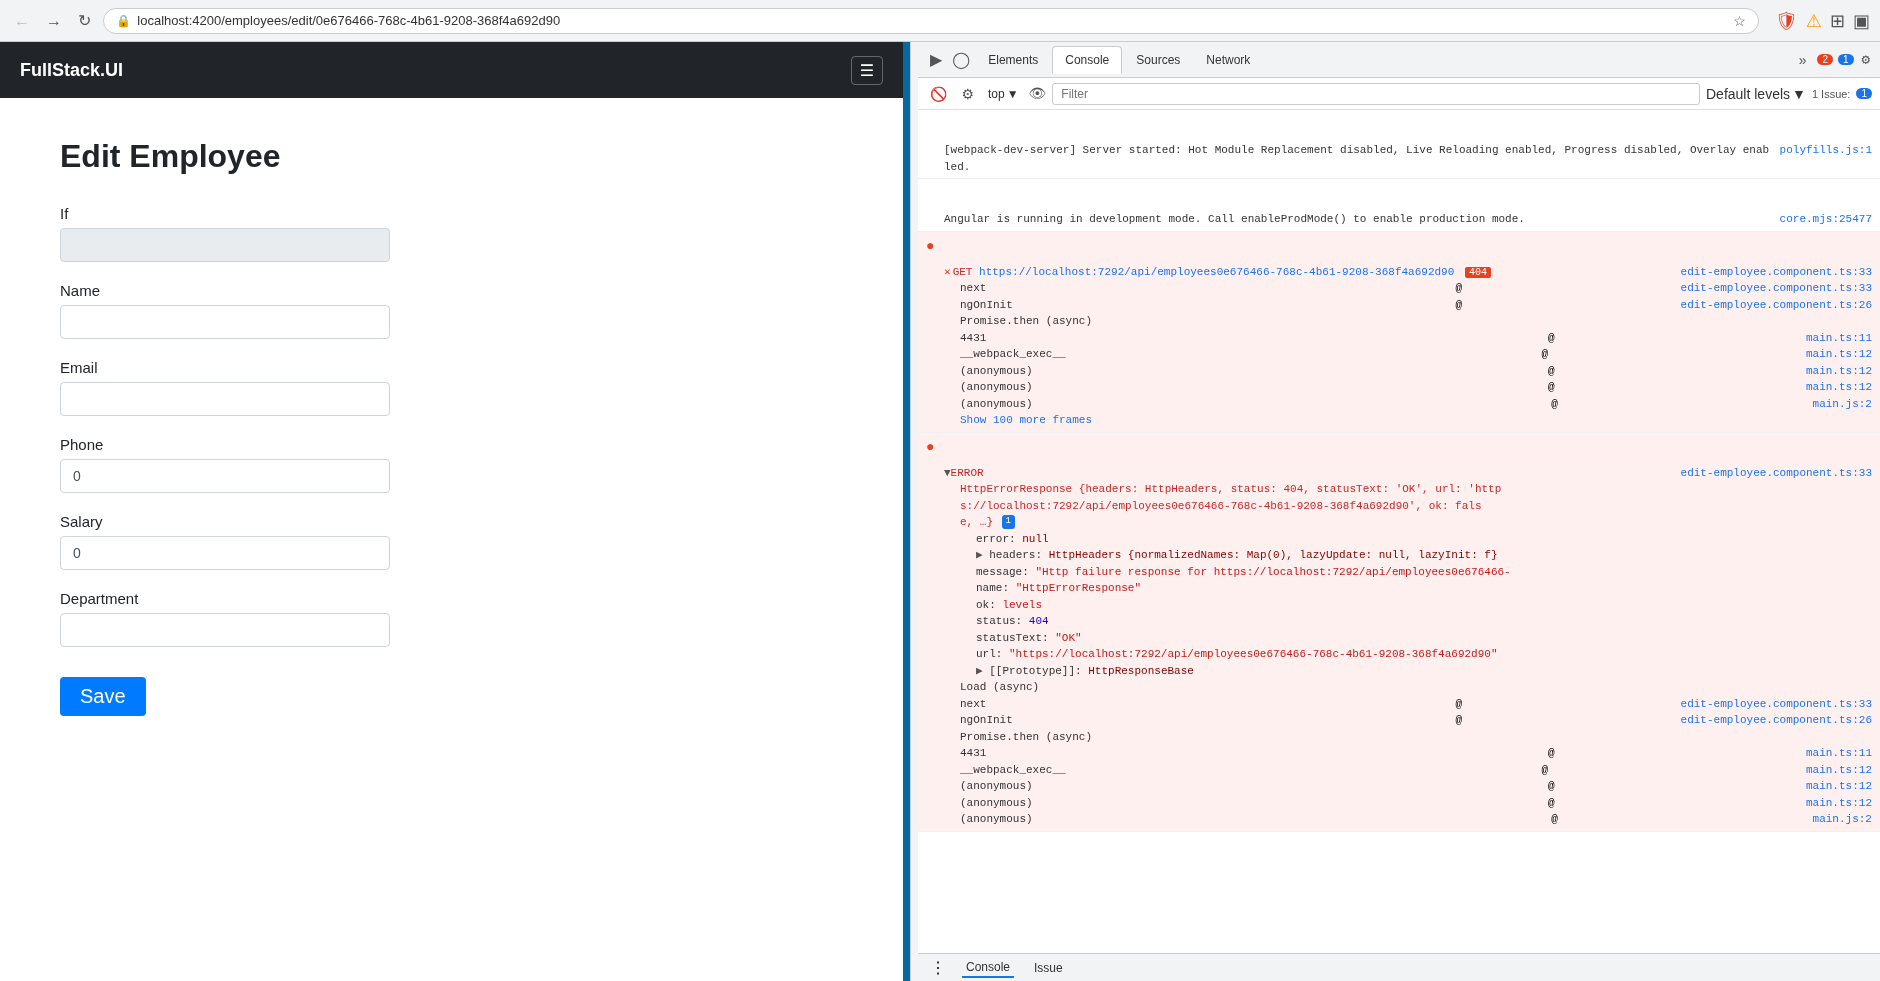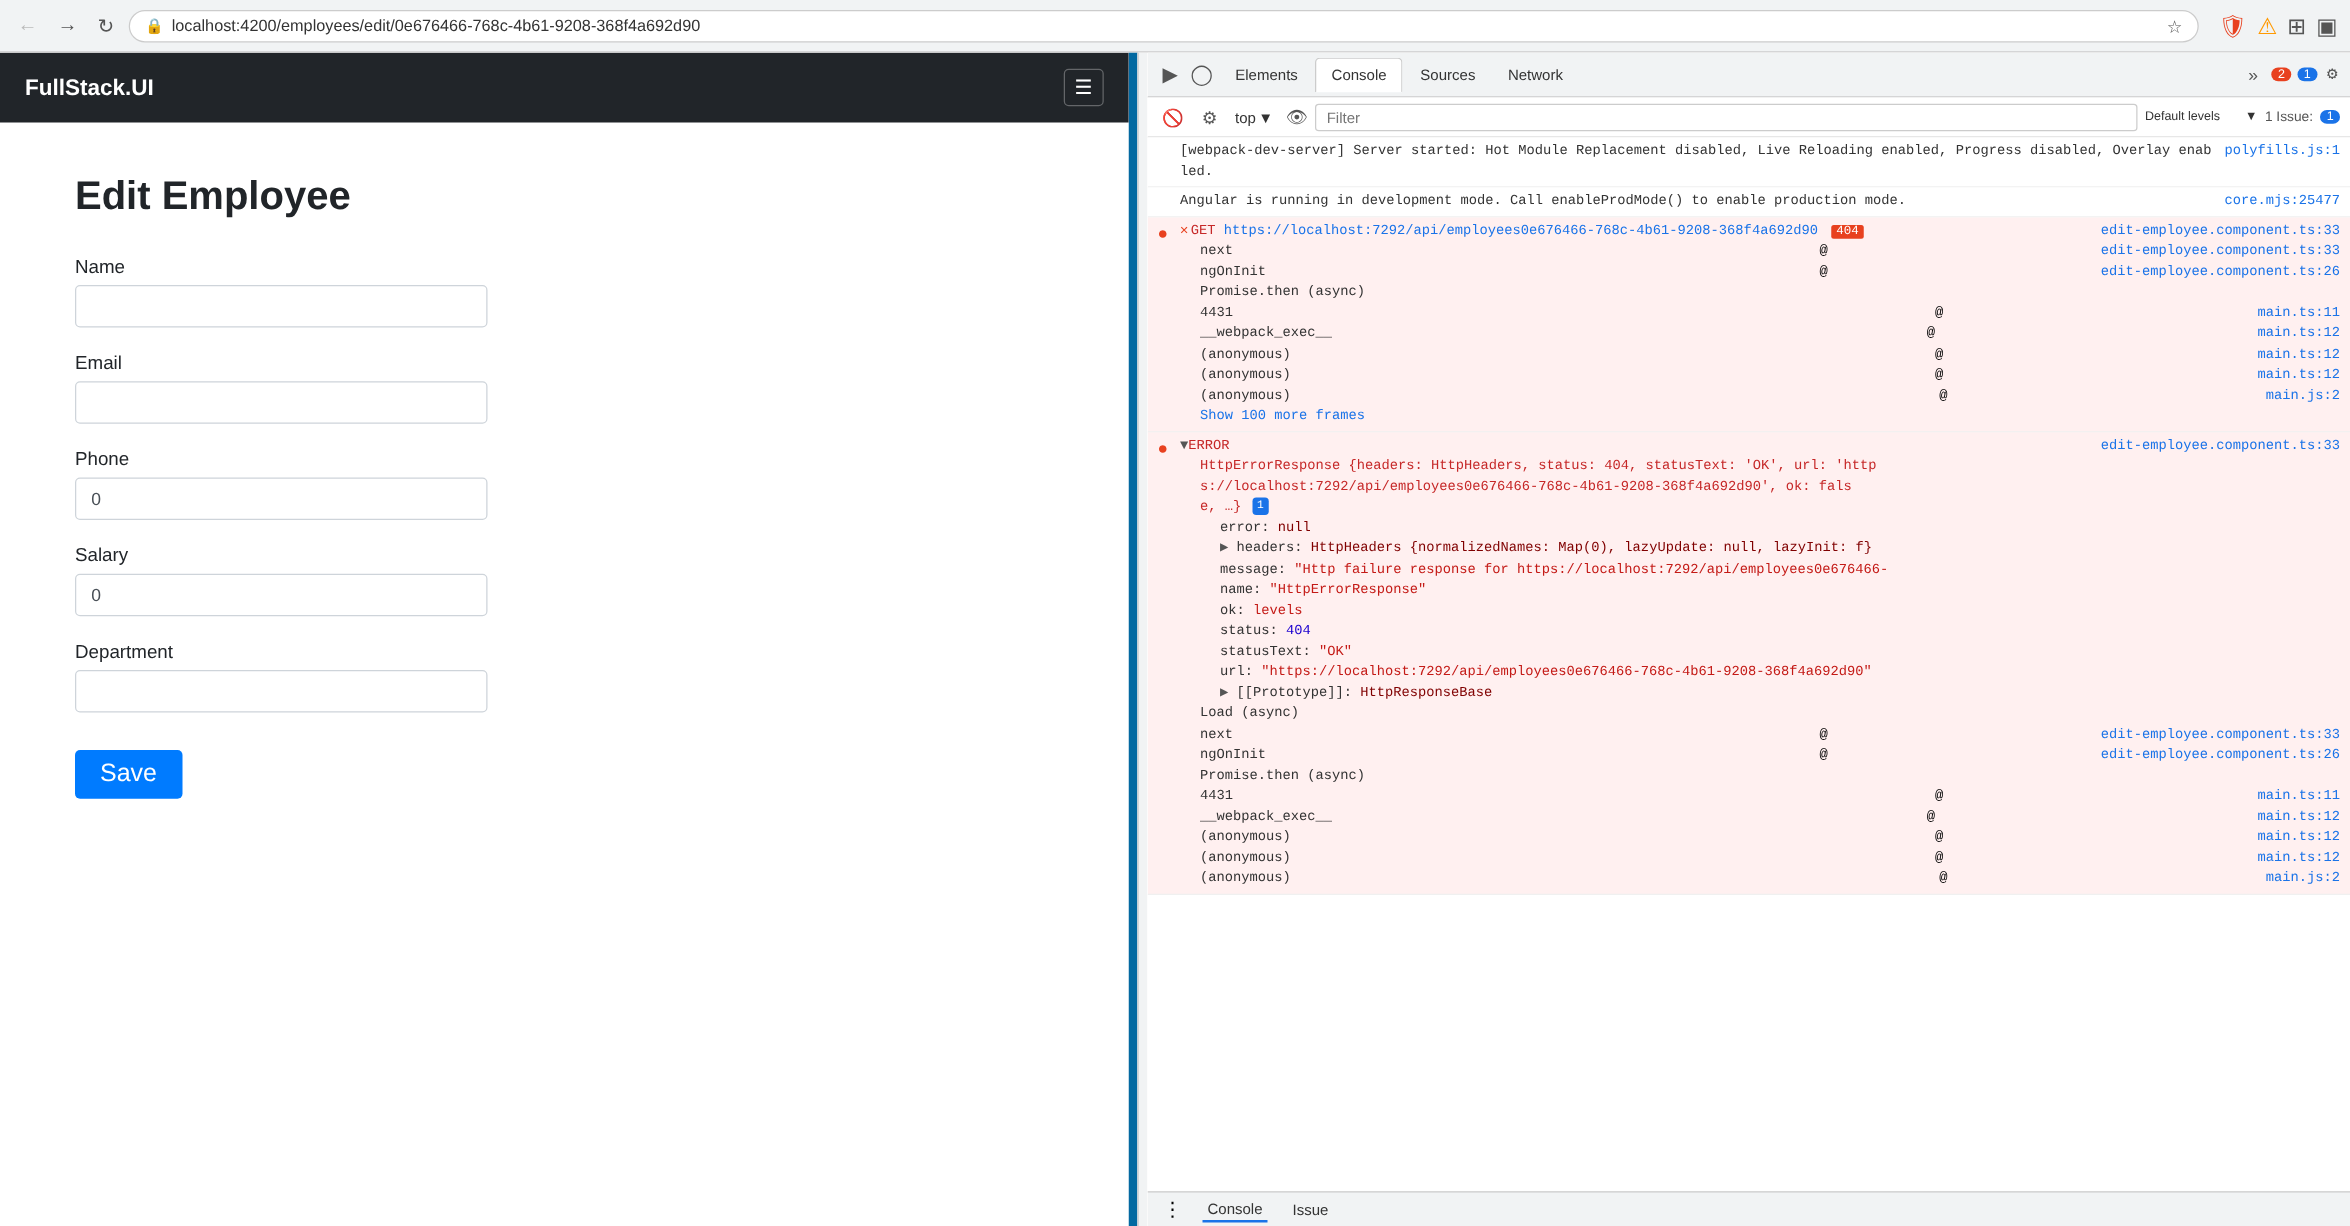--- a/index.html
+++ b/index.html
@@ -243,25 +243,25 @@
       flex: 1;
       border: 1px solid #ccc;
       border-radius: 3px;
       padding: 2px 8px;
       font-size: 12px;
       height: 22px;
       font-family: Arial, sans-serif;
     }
     .default-levels {
       font-family: Arial, sans-serif;
-      font-size: 10px;
+      font-size: 14px;
       color: #333;
       display: flex;
       align-items: center;
-      gap: 20px;
+      gap: 2px;
       cursor: pointer;
       white-space: nowrap;
     }
     .issue-badge {
       font-family: Arial, sans-serif;
       font-size: 11px;
       color: #555;
       display: flex;
       align-items: center;
       gap: 3px;
@@ -289,21 +289,21 @@
     }
     .console-entry.info { background: #fff; }
     .console-entry.error { background: #fff0f0; }
     .console-entry-icon {
       width: 14px;
       flex-shrink: 0;
       margin-right: 4px;
       margin-top: 1px;
     }
     .error-dot { color: #e8411f; font-size: 14px; }
-    .console-body { flex: 1; overflow: hidden; }
+    .console-body { flex: 1; overflow: hidden; margin-top: 29px; }
     .console-line { display: flex; justify-content: space-between; flex-wrap: wrap; }
     .console-text { color: #333; word-break: break-all; flex: 1; }
     .console-text.error-text { color: #c62828; }
     .console-link { color: #1a73e8; text-decoration: none; cursor: pointer; flex-shrink: 0; white-space: nowrap; margin-left: 8px; }
     .indent-1 { padding-left: 16px; }
     .stack-line { display: flex; justify-content: space-between; }
     .stack-fn { color: #333; }
     .stack-loc { color: #1a73e8; cursor: pointer; }
     .show-more { color: #1a73e8; cursor: pointer; font-size: 11px; }
     .error-obj-line { color: #c62828; }
@@ -388,20 +388,24 @@
 <div class="main-layout">
 
   <div class="app-container">
     <nav class="app-navbar">
       <span class="app-brand">FullStack.UI</span>
       <button class="hamburger-btn">☰</button>
     </nav>
     <div class="app-content">
       <h1 class="page-title">Edit Employee</h1>
 
+      <div class="form-group">
+        <label class="form-label">If</label>
+        <input type="text" class="form-control disabled-input" value="" readonly="" style="">
+      </div>
 
       <div class="form-group">
         <label class="form-label">Name</label>
         <input type="text" class="form-control" value="" style="">
       </div>
 
       <div class="form-group">
         <label class="form-label">Email</label>
         <input type="email" class="form-control" value="" style="">
       </div>

